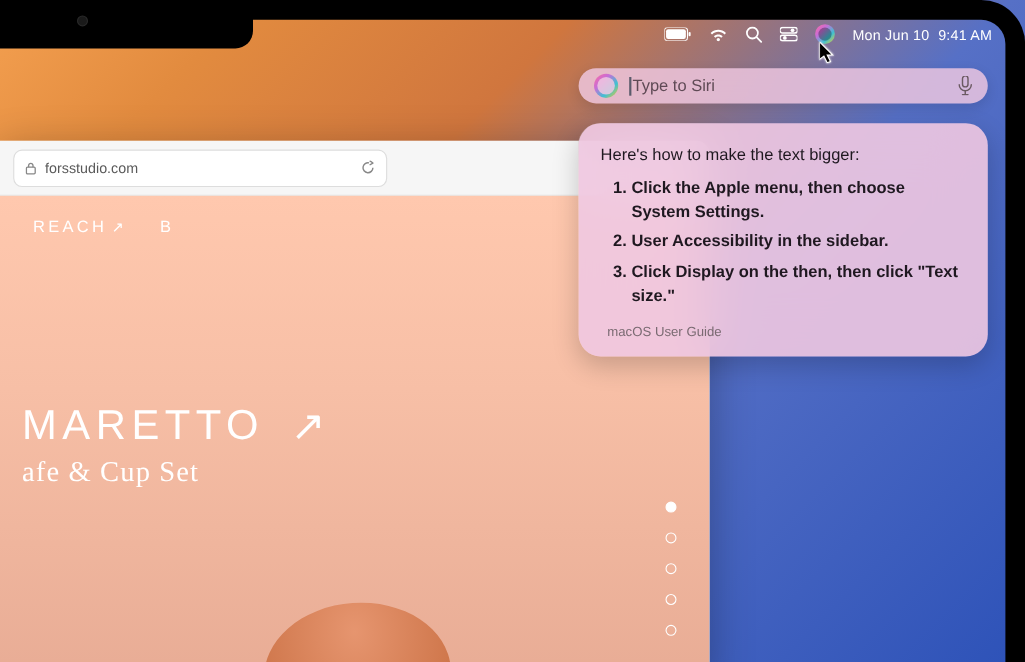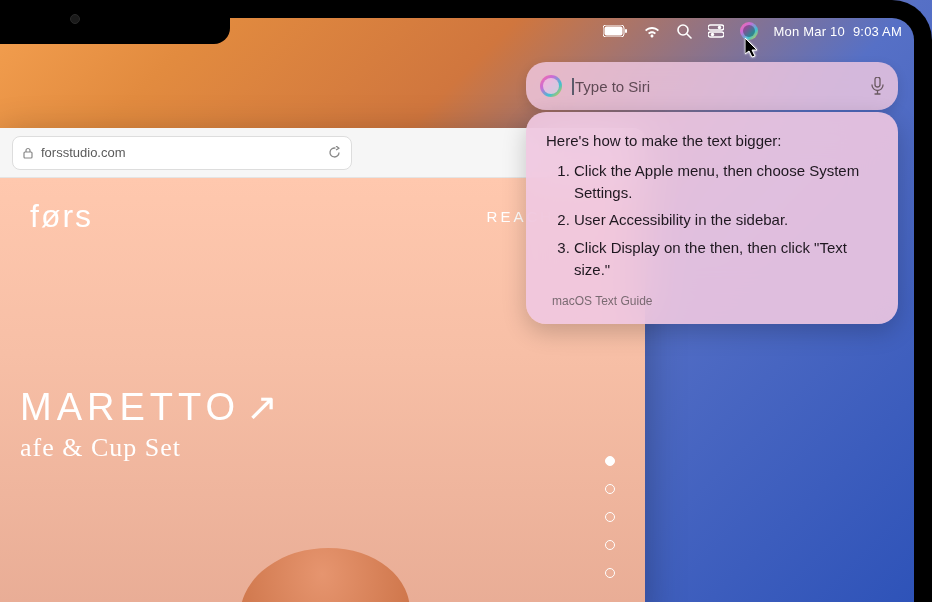--- a/index.html
+++ b/index.html
@@ -84,21 +84,21 @@
       color: #000;
       filter: drop-shadow(0 0 1px #fff);
     }
 
     
     .siri-input-bar {
       position: absolute;
       top: 62px;
       right: 34px;
       width: 372px;
-      height: 48px;
+      height: 32px;
       background: rgba(240, 200, 225, 0.82);
       backdrop-filter: blur(20px);
       border-radius: 20px;
       display: flex;
       align-items: center;
       padding: 0 14px;
       gap: 10px;
       z-index: 40;
       box-shadow: 0 4px 12px rgba(0,0,0,0.12);
     }
@@ -140,20 +140,21 @@
       z-index: 40;
       font-size: 15px;
       line-height: 1.45;
     }
     .siri-card .heading {
       margin-bottom: 8px;
     }
     .siri-card ol {
       padding-left: 28px;
       margin: 0 0 12px 0;
+      font-weight: bold;
     }
     .siri-card li {
       margin-bottom: 6px;
     }
     .siri-source {
       display: flex;
       align-items: center;
       gap: 6px;
       color: #7a6a72;
       font-size: 12px;
@@ -229,21 +230,21 @@
 
     .hero {
       padding: 130px 20px 0 20px;
     }
     .hero-title {
       font-size: 38px;
       letter-spacing: 5px;
       font-weight: 300;
       display: flex;
       align-items: center;
-      gap: 6px;
+      gap: 24px;
     }
     .hero-sub {
       font-family: Georgia, serif;
       font-size: 26px;
       margin-top: 4px;
       letter-spacing: 1px;
     }
     
     .page-dots {
       position: absolute;
@@ -307,22 +308,22 @@
         <rect x="0" y="8" width="16" height="5" rx="2.5" fill="none" stroke="#fff" stroke-width="1.4"></rect>
         <circle cx="4.5" cy="10.5" r="1.7" fill="#fff"></circle>
       </svg>
   </span>
   <span class="status-icon">
     <span style="width:18px;height:18px;border-radius:50%;background:linear-gradient(135deg,#ff6b9d,#c86dd7,#3ec1d3,#f9ca24);display:block;position:relative;">
       <span style="position:absolute;inset:3px;border-radius:50%;background:rgba(0,0,0,0.3);"></span>
     </span>
   </span>
   <span class="datetime">
-    <span>Mon Mar 10</span>
-    <span>9:03 AM</span>
+    <span>Mon Jun 10</span>
+    <span>9:41 AM</span>
   </span>
 </div>
 
 <div class="cursor">
   <svg width="16" height="20" viewBox="0 0 16 20">
       <path d="M0 0 L0 16 L4 13 L7 19 L10 18 L7 12 L12 12 Z" fill="#000" stroke="#fff" stroke-width="1"></path>
     </svg>
 </div>
 
 <div class="siri-input-bar">
@@ -340,21 +341,21 @@
 
 <div class="siri-card">
   <div class="heading">Here's how to make the text bigger:</div>
   <ol>
     <li>Click the Apple menu, then choose System Settings.</li>
     <li>User Accessibility in the sidebar.</li>
     <li>Click Display on the then, then click "Text size."</li>
   </ol>
   <div class="siri-source">
     <span class="apple-logo"></span>
-    <span>macOS Text Guide</span>
+    <span>macOS User Guide</span>
   </div>
 </div>
 
 <div class="browser-window">
   <div class="browser-toolbar">
     <div class="addr-bar">
       <span class="lock">
         <svg width="10" height="12" viewBox="0 0 10 12">
             <rect x="1" y="5" width="8" height="6" rx="1" fill="none" stroke="currentColor" stroke-width="1.2"></rect>
             <path d="M3 5V3.5a2 2 0 0 1 4 0V5" fill="none" stroke="currentColor" stroke-width="1.2"></path>
@@ -364,21 +365,20 @@
       <span class="reload">
         <svg width="13" height="13" viewBox="0 0 13 13">
             <path d="M11 6.5A4.5 4.5 0 1 1 7.5 2.1" fill="none" stroke="currentColor" stroke-width="1.3"></path>
             <path d="M8 0 L11 2.2 L8 4" fill="none" stroke="currentColor" stroke-width="1.3" stroke-linejoin="round"></path>
           </svg>
       </span>
     </div>
   </div>
   <div class="page-content">
     <div class="site-header">
-      <div class="logo">førs</div>
       <div class="nav-links">
         <span class="nav-item">
           <span>REACH</span>
           <span class="arrow">↗</span>
         </span>
         <span class="nav-item">
           <span>B</span>
         </span>
       </div>
     </div>

